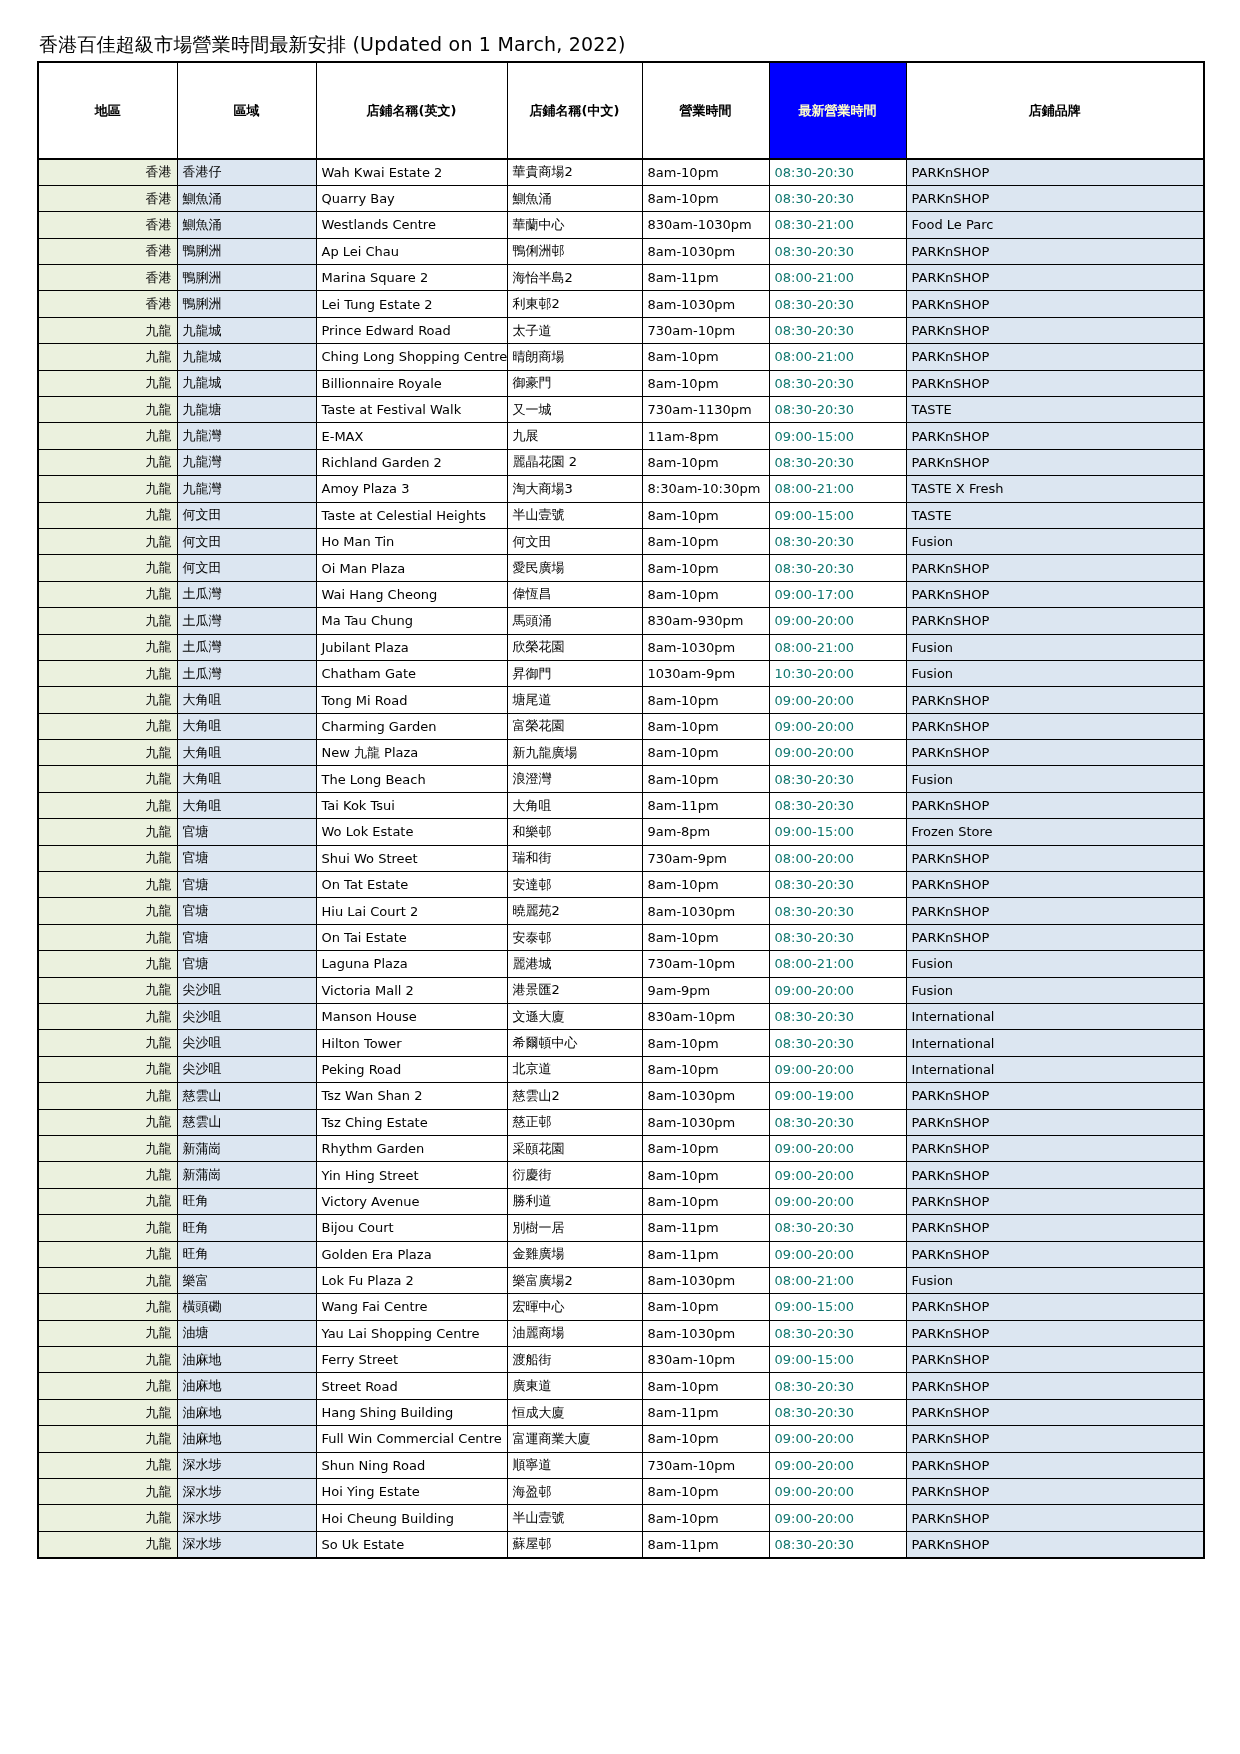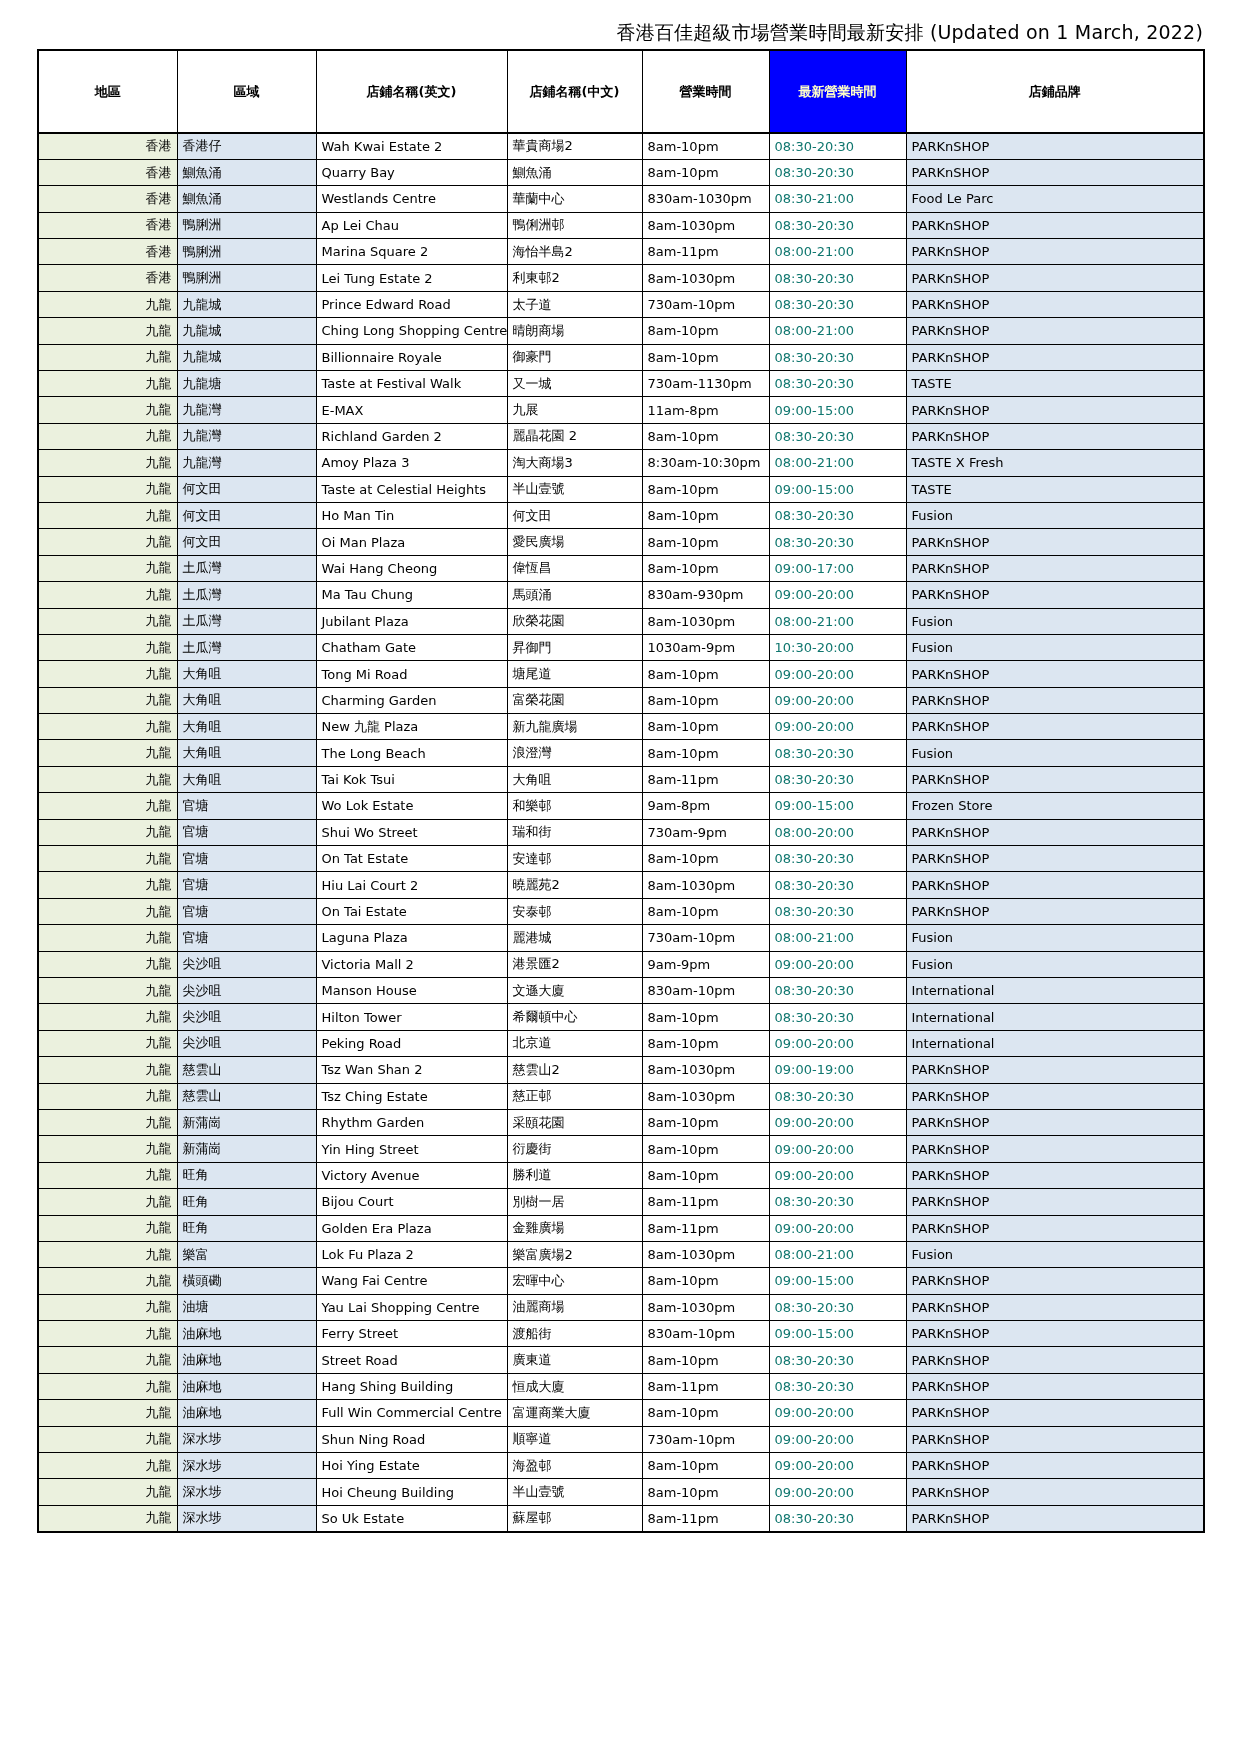--- a/index.html
+++ b/index.html
@@ -4,33 +4,33 @@
 <style>
   html,body { margin:0; padding:0; background:#ffffff; }
   body {
     width:1240px; height:1754px;
     font-family:"DejaVu Sans","Liberation Sans",sans-serif;
     color:#000;
   }
   .page { padding:20px 37px 0 37px; }
   .title {
     font-size:19px; font-weight:500; color:#000;
-    margin:0 0 3px 2px; letter-spacing:0.2px; white-space:nowrap;text-align:right;
+    margin:12px 0 3px 2px; letter-spacing:0.2px; white-space:nowrap;
   }
   table.store-table {
     border-collapse:collapse; table-layout:fixed;
     width:1166px; border:2px solid #000;
   }
   .store-table th, .store-table td {
     border:1px solid #000; box-sizing:border-box;
     overflow:hidden; white-space:nowrap;
     font-size:13px; padding:0 5px;
   }
   .store-table thead th {
-    height:83px; text-align:center; vertical-align:middle;
+    height:97px; text-align:center; vertical-align:middle;
     font-weight:bold; font-size:13px; background:#ffffff;
     border-bottom:2px solid #000;
   }
   .store-table thead th.latest-hd {
     background:#0000ff; color:#ffffc8;margin-top:35px;
   }
   .store-table tbody td { height:26.4px; vertical-align:middle; }
   td.c-region   { background:#ebf1de;text-align:right; }
   td.c-district { background:#dce6f1; }
   td.c-brand    { background:#dce6f1; }

